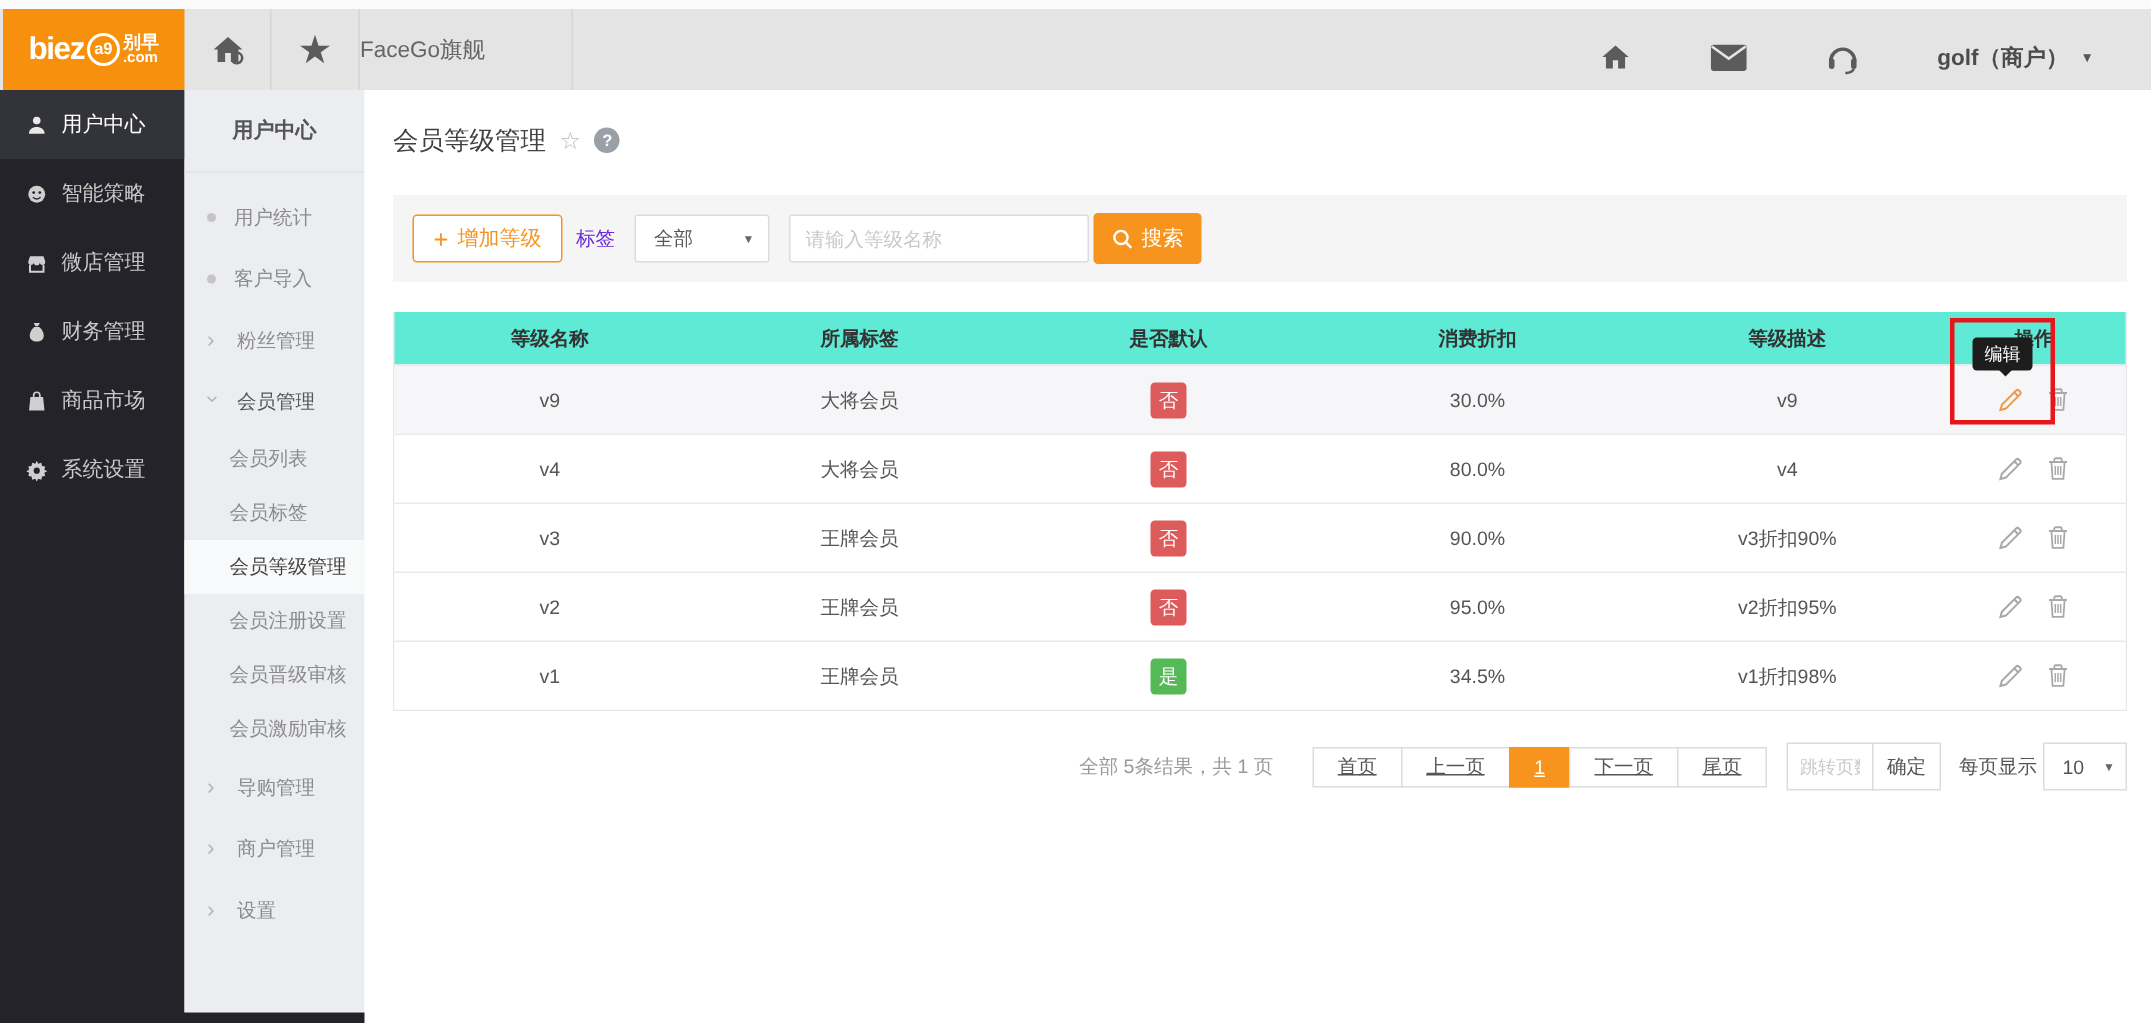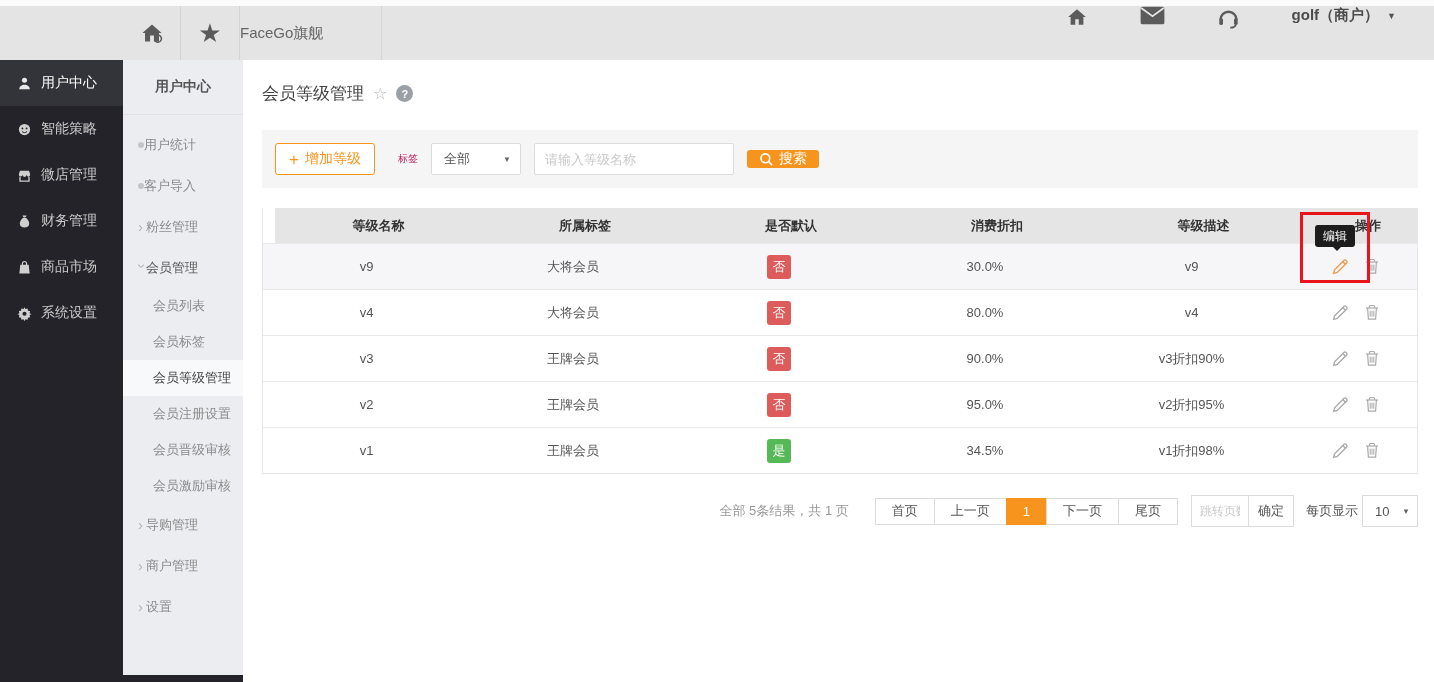--- a/index.html
+++ b/index.html
@@ -14,37 +14,37 @@
   .logo-main { color:#fff; font-weight:bold; font-size:21px; letter-spacing:-1px; }
   .logo-badge { width:22px; height:22px; border:2px solid #fff; border-radius:50%; color:#fff;
                 font-weight:bold; font-size:11px; display:flex; align-items:center; justify-content:center; }
   .logo-stack { display:flex; flex-direction:column; line-height:1; color:#fff; font-weight:bold; }
   .logo-cn { font-size:12px; } .logo-com { font-size:10px; }
   .topbar-btn { position:absolute; top:6px; height:54px; display:flex; align-items:center; justify-content:center;
                 border-right:1px solid #d4d4d4; cursor:pointer; }
   .tb-home { left:123px; width:58px; } .tb-star { left:181px; width:59px; font-size:26px; color:#5b5b5b; }
   .toptab { position:absolute; left:240px; top:6px; width:142px; height:54px; border-right:1px solid #d4d4d4;
             display:flex; align-items:center; justify-content:flex-start; font-size:15px; color:#666; }
-  .topbar-right { position:absolute; right:38px; top:6px; height:64px; display:flex; align-items:flex-start; gap:52px; }
+  .topbar-right { position:absolute; right:38px; top:6px; height:64px; display:flex; align-items:center; gap:52px; }
   .tr-icon { display:flex; align-items:center; }
   .userbox { display:flex; align-items:center; gap:8px; color:#4c4c4c; font-weight:bold; font-size:15px; }
   .caret { font-size:9px; color:#555; }
 
   
   .sidebar { position:absolute; left:0; top:60px; width:123px; height:622px; background:#232329; }
   .side-item { height:46px; display:flex; align-items:center; padding-left:17px; gap:9px;
                color:#c9c9c9; font-size:14px; cursor:pointer; }
   .side-item.active { background:#33333a; color:#fff; }
 
   
   .subsidebar { position:absolute; left:123px; top:60px; width:120px; height:615px; background:#ebedf0; }
   .sub-title { height:55px; border-bottom:1px solid #dfe1e5; display:flex; align-items:center; justify-content:center;
                font-size:14px; font-weight:bold; color:#555; }
   .sub-list { padding-top:9px; }
-  .sub-item { height:41px; display:flex; align-items:center; padding-left:15px; gap:0;
+  .sub-item { height:41px; display:flex; align-items:center; padding-left:15px; gap:12px;
               font-size:13px; color:#8b8b8b; cursor:pointer; }
   .sub-item .bullet { width:6px; height:6px; border-radius:50%; background:#c5c5c8; }
   .sub-item .chev { color:#b4b4b8; font-size:15px; width:8px; }
   .sub-item .chev.down { transform:rotate(90deg); }
   .sub-item.parent-open { color:#555; }
   .sub-item.child { height:36px; padding-left:30px; }
   .sub-item.child.active { background:#f8f9fa; color:#444; }
 
   .bottomstrip { position:absolute; left:0; top:675px; width:245px; height:7px; background:#232329; }
 
@@ -54,48 +54,48 @@
   .page-title { font-size:17px; color:#424242; }
   .fav-star { font-size:16px; color:#b9b9b9; cursor:pointer; }
   .help-dot { width:17px; height:17px; border-radius:50%; background:#9aa0a6; color:#fff; font-size:11px;
               font-weight:bold; display:flex; align-items:center; justify-content:center; cursor:pointer; }
 
   .toolbar { margin:25px 0 0 19px; width:1156px; height:58px; background:#f5f5f5;
              display:flex; align-items:center; padding-left:13px; gap:0; }
   .btn-add { height:32px; padding:0 13px; background:#fff; border:1px solid #f7941d; border-radius:3px;
              color:#f7941d; font-size:14px; display:flex; align-items:center; gap:6px; cursor:pointer; }
   .btn-add .plus { font-size:17px; line-height:1; }
-  .tb-label { margin-left:23px; font-size:10px; color:#be185d; }
+  .tb-label { margin-left:9px; font-size:13px; color:#6d28d9; }
   .selectbox { position:relative; margin-left:13px; width:90px; height:32px; background:#fff; border:1px solid #dcdcdc;
                border-radius:2px; display:flex; align-items:center; padding-left:12px; font-size:13px; color:#555; cursor:pointer; }
   .selectbox .caret { position:absolute; right:9px; font-size:8px; color:#666; }
   .txt-input { margin-left:13px; width:200px; height:32px; border:1px solid #dcdcdc; border-radius:2px;
                padding:0 10px; font-size:13px; color:#555; outline:none; font-family:inherit; }
   .txt-input::placeholder { color:#c9c9c9; }
-  .btn-search { margin-left:13px; height:18px; padding:0 12px; background:#f7941d; border:none; border-radius:3px;
+  .btn-search { margin-left:3px; height:34px; padding:0 12px; background:#f7941d; border:none; border-radius:3px;
                 color:#fff; font-size:14px; display:flex; align-items:center; gap:5px; cursor:pointer; }
 
   .table { margin:20px 0 0 19px; width:1156px; border:1px solid #e7e7eb; border-top:none; }
   .trow { display:grid; grid-template-columns:207px 206px 206px 206px 207px 122px; align-items:center; }
   .trow > div { text-align:center; font-size:13px; color:#555; }
-  .thead { height:35px; background:#e5e5e5;margin-left:12px; }
+  .thead { height:35px; background:#5eead4; }
   .thead > div { font-weight:bold; color:#333; font-size:13px; }
   .tbody-row { height:46px; border-top:1px solid #e9e9e9; background:#fff; }
   .tbody-row.hovered { background:#f6f6f8; }
   .badge { display:inline-flex; width:24px; height:24px; border-radius:3px; color:#fff; font-size:13px;
            align-items:center; justify-content:center; }
   .badge.no { background:#dd5b5b; } .badge.yes { background:#56b957; }
   .actions { display:flex; align-items:center; justify-content:center; gap:13px; }
   .act { color:#a9a9a9; cursor:pointer; display:flex; }
   .act.orange { color:#ef9a4b; }
 
   .pagination { margin:21px 19px 0 19px; width:1156px; display:flex; align-items:center; justify-content:flex-end; }
   .pg-summary { font-size:13px; color:#999; margin-right:26px; }
   .pg-btn { height:27px; min-width:34px; padding:0 16px; background:#fff; border:1px solid #dcdcdc;
-            font-size:13px; color:#555; display:flex; align-items:center; justify-content:center; cursor:pointer; margin-left:-1px; }
+            font-size:13px; color:#555; display:flex; align-items:center; justify-content:center; cursor:pointer; margin-left:-1px;text-decoration:underline; }
   .pg-btn.first { margin-left:0; }
   .pg-btn.current { background:#f7941d; border-color:#f7941d; color:#fff; }
   .pg-jump { margin-left:13px; width:58px; height:32px; border:1px solid #dcdcdc; padding:0 8px; font-size:12px;
              color:#555; outline:none; font-family:inherit; }
   .pg-jump::placeholder { color:#c9c9c9; }
   .pg-ok { margin-left:-1px; height:32px; padding:0 9px; background:#fff; border:1px solid #dcdcdc;
            font-size:13px; color:#555; cursor:pointer; }
   .pg-perlabel { margin-left:12px; font-size:13px; color:#555; }
   .pg-select { position:relative; margin-left:4px; width:56px; height:32px; background:#fff; border:1px solid #dcdcdc;
                display:flex; align-items:center; padding-left:12px; font-size:13px; color:#555; cursor:pointer; }
@@ -107,20 +107,28 @@
   .tooltip { position:absolute; left:1315px; top:225px; height:22px; line-height:22px; padding:0 8px;
              background:#1d1d1d; color:#fff; font-size:12px; border-radius:3px; z-index:41; }
   .tooltip::after { content:""; position:absolute; left:17px; bottom:-9px; border:5px solid transparent;
                     border-top-color:#1d1d1d; }
   svg { display:block; }
 </style>
 </head>
 <body>
 
 <div class="topbar">
+  <div class="logo">
+    <span class="logo-main">biez</span>
+    <span class="logo-badge">a9</span>
+    <span class="logo-stack">
+      <span class="logo-cn">别早</span>
+      <span class="logo-com">.com</span>
+    </span>
+  </div>
   <div class="topbar-btn tb-home">
     <span>
       <svg width="24" height="24" viewBox="0 0 20 20">
           <path d="M10 3l8 7h-2.2v7h-4.2v-5H8.4v5H4.2v-7H2z" fill="#5b5b5b"></path>
           <path d="M12.5 16.5a3 3 0 102-4.8" fill="none" stroke="#5b5b5b" stroke-width="1.3"></path>
         </svg>
     </span>
   </div>
   <div class="topbar-btn tb-star">
     <span>★</span>

